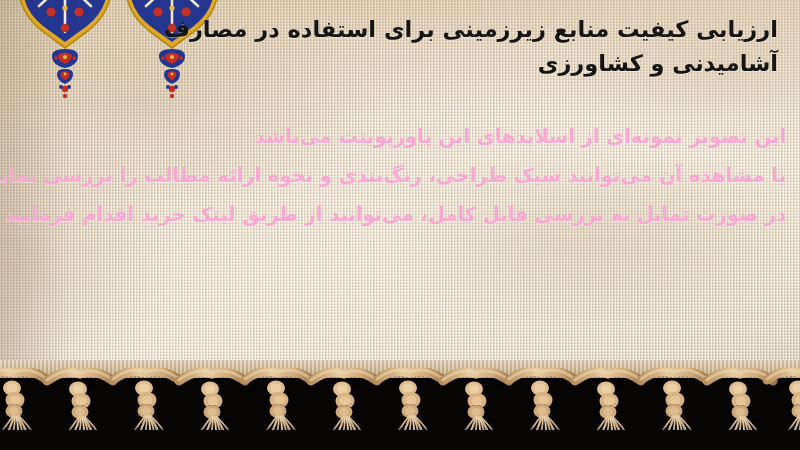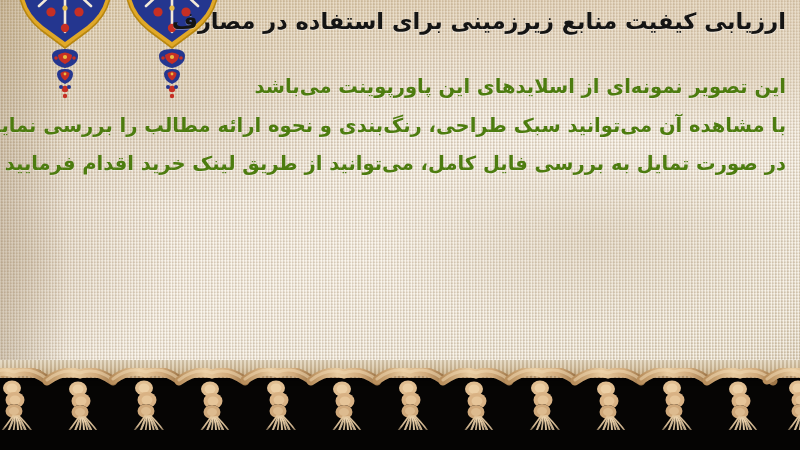--- a/index.html
+++ b/index.html
@@ -59,42 +59,42 @@
   }
 
   
   .text-layer{
     position:absolute; left:0; top:0; width:800px; height:372px;
     padding:0 14px 0 14px;
     text-align:right;
     direction:rtl;
   }
   .title{
-    margin:0;
+    margin:8px;
     padding:4px 0 0 0;
     font-size:22.5px;
     font-weight:700;
     line-height:1.52;
     color:#141414;
     letter-spacing:0;
     text-shadow:0 1px 0 rgba(255,255,255,.35);
   }
   .title .ln{display:block;}
   .title .ln2{padding-left:60px;}
 
   .body-block{
     margin:0;
     padding:30px 0 0 0;
   }
   .body-line{
     display:block;
     font-size:19.5px;
     font-weight:700;
     line-height:1.98;
-    color:#4d7c0f;
+    color:#f9a8d4;
     text-shadow:0 1px 0 rgba(255,255,255,.30);
     white-space:nowrap;
   }
   .body-line.l1{padding-left:0px;}
   .body-line.l2{padding-left:0px;}
   .body-line.l3{padding-left:0px;}
 
   
   .fringe-band{
     position:absolute;
@@ -214,20 +214,21 @@
       <g transform="translate(172,56)">
         <use href="#pendant"></use>
       </g>
     </svg>
   </div>
 
   <div class="text-layer">
 
     <h1 class="title">
       <span class="ln ln1">ارزیابی کیفیت منابع زیرزمینی برای استفاده در مصارف</span>
+      <span class="ln ln2">آشامیدنی و کشاورزی</span>
     </h1>
 
     <div class="body-block">
       <span class="body-line l1">این تصویر نمونه‌ای از اسلایدهای این پاورپوینت می‌باشد</span>
       <span class="body-line l2">با مشاهده آن می‌توانید سبک طراحی، رنگ‌بندی و نحوه ارائه مطالب را بررسی نمایید</span>
       <span class="body-line l3">در صورت تمایل به بررسی فایل کامل، می‌توانید از طریق لینک خرید اقدام فرمایید</span>
     </div>
 
   </div>
 

